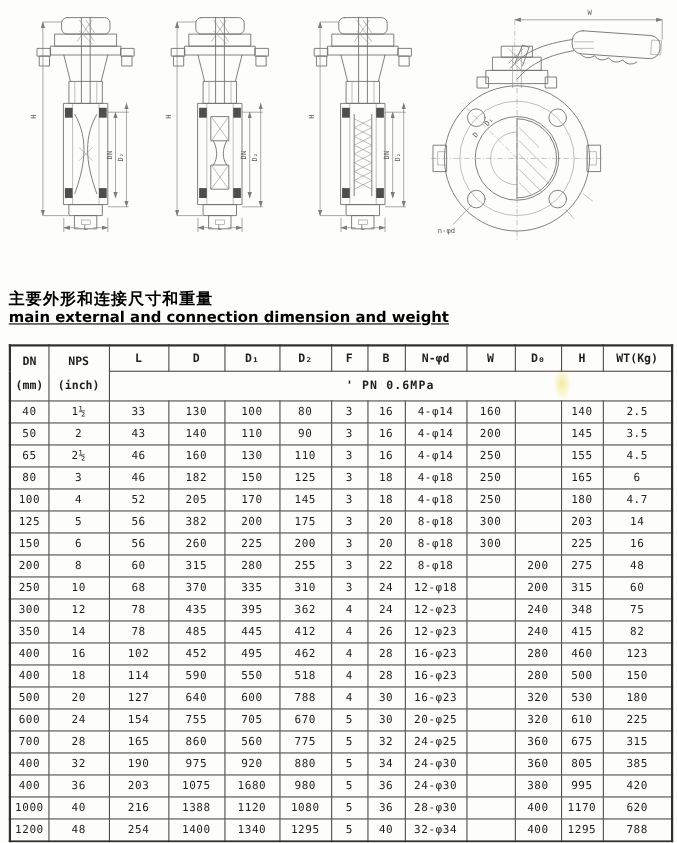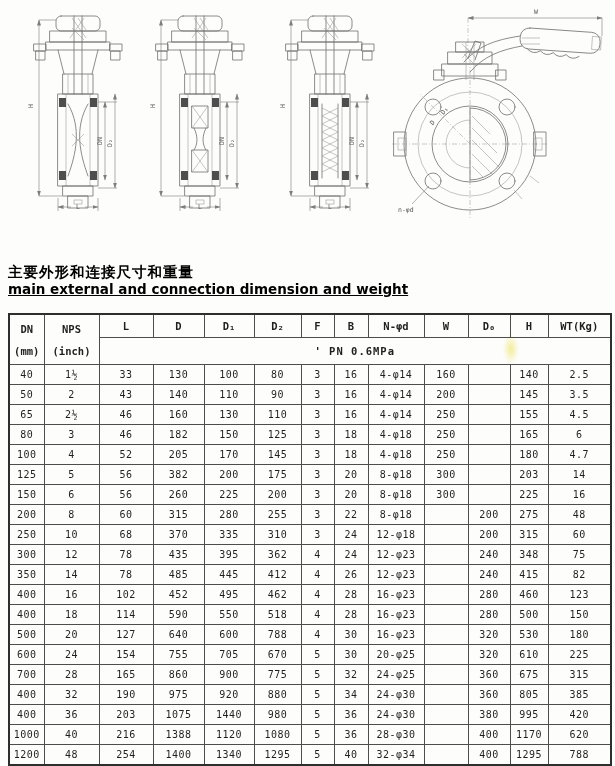--- a/index.html
+++ b/index.html
@@ -471,21 +471,21 @@
           <td></td>
           <td>320</td>
           <td>610</td>
           <td>225</td>
         </tr>
         <tr>
           <td>700</td>
           <td>28</td>
           <td>165</td>
           <td>860</td>
-          <td>900</td>
+          <td>560</td>
           <td>775</td>
           <td>5</td>
           <td>32</td>
           <td>24-φ25</td>
           <td></td>
           <td>360</td>
           <td>675</td>
           <td>315</td>
         </tr>
         <tr>
@@ -501,21 +501,21 @@
           <td></td>
           <td>360</td>
           <td>805</td>
           <td>385</td>
         </tr>
         <tr>
           <td>400</td>
           <td>36</td>
           <td>203</td>
           <td>1075</td>
-          <td>1440</td>
+          <td>1680</td>
           <td>980</td>
           <td>5</td>
           <td>36</td>
           <td>24-φ30</td>
           <td></td>
           <td>380</td>
           <td>995</td>
           <td>420</td>
         </tr>
         <tr>

